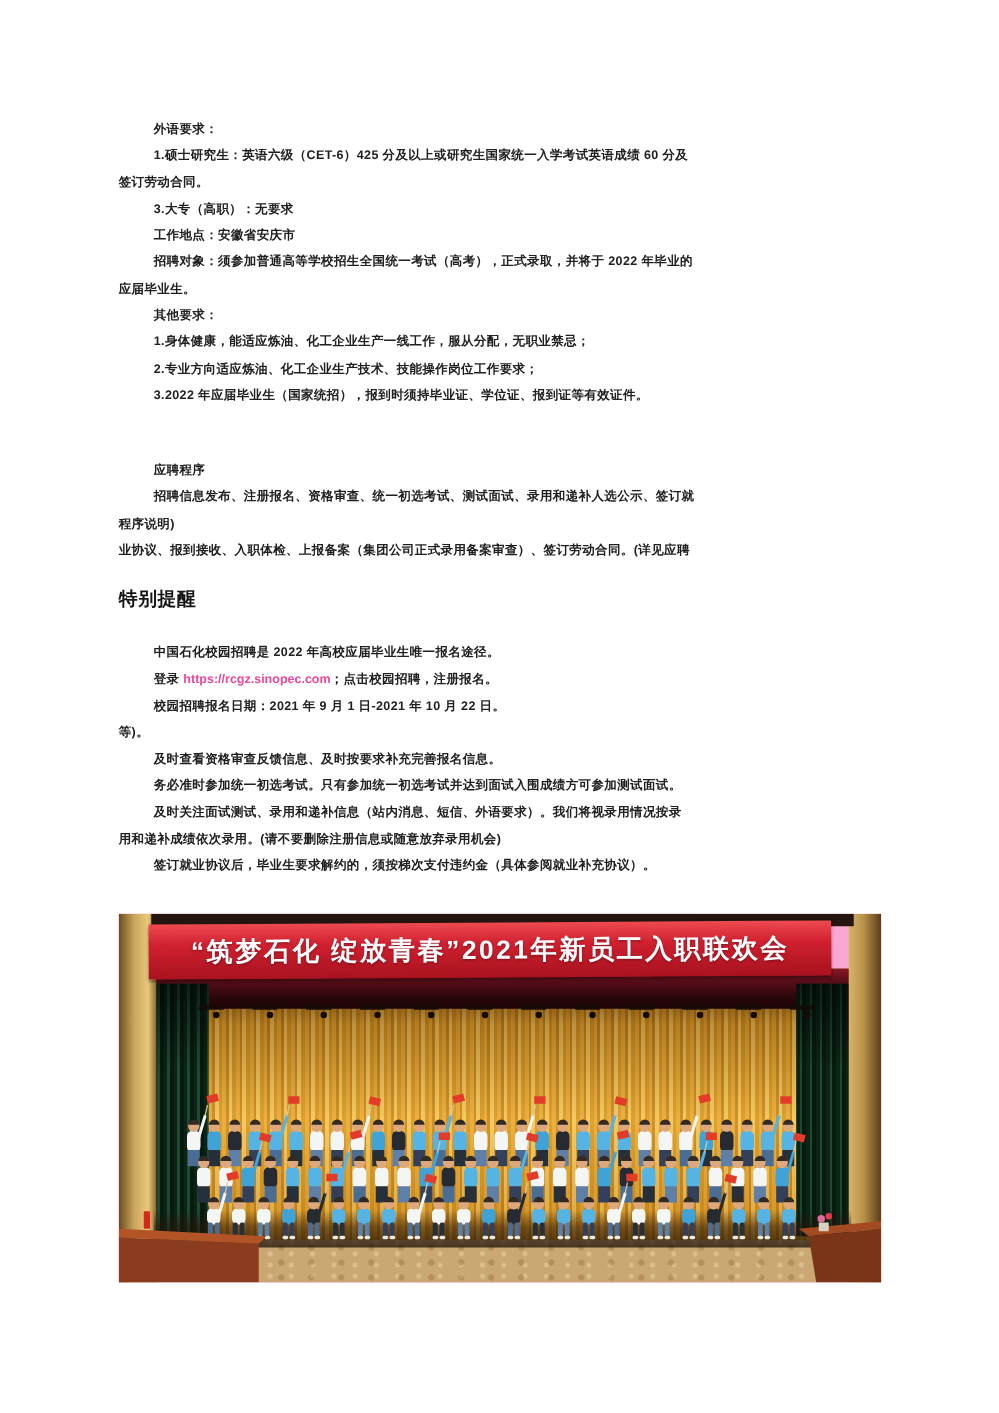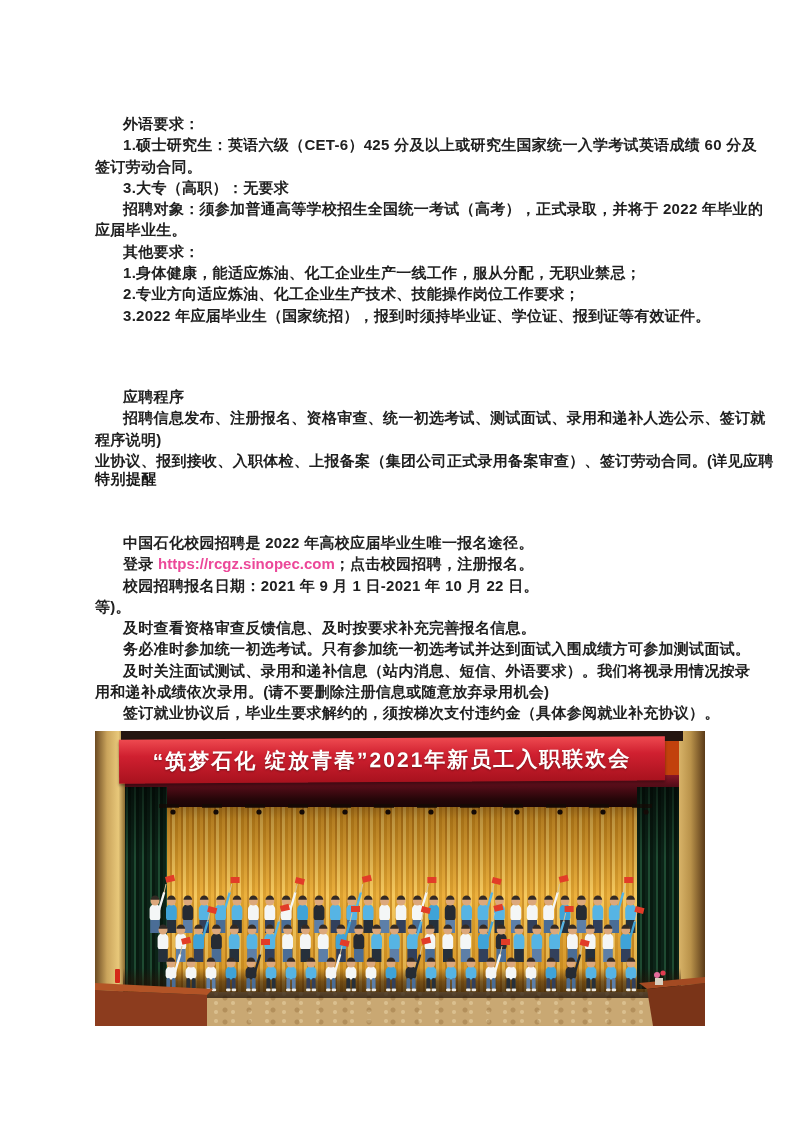--- a/index.html
+++ b/index.html
@@ -4,35 +4,35 @@
 <style>
   html,body{margin:0;padding:0;}
   body{
     width:799px;height:1130px;position:relative;background:#ffffff;
     font-family:"Liberation Sans","DejaVu Sans",sans-serif;
     overflow:hidden;
   }
   
   .sec{
     position:absolute;left:95px;width:616px;
-    font-size:15px;line-height:21.3px;color:#202020;
-    font-weight:600;letter-spacing:.3px;margin-top:20px;
+    font-size:10px;line-height:21.3px;color:#202020;
+    font-weight:600;letter-spacing:.3px;
   }
   .ln{white-space:nowrap;}
   .ind{text-indent:28px;}
   .h1{
     position:absolute;left:95px;font-size:15px;font-weight:700;color:#151515;
     letter-spacing:.5px;
   }
   .url{font-weight:700;color:#ec4899;letter-spacing:0;}
 
   
   .photo{
     position:absolute;left:95px;top:731px;width:610px;height:295px;
-    overflow:hidden;background:#c2410c;
+    overflow:hidden;background:#f9a8d4;
   }
   .curtain-gold{
     position:absolute;left:28px;right:24px;top:44px;bottom:30px;
     background:
       linear-gradient(180deg, rgba(56,28,4,.92) 0%, rgba(56,28,4,.30) 20%, rgba(255,222,130,.18) 55%, rgba(140,82,12,.28) 100%),
       repeating-linear-gradient(90deg,#e8a72e 0 3px,#c4831a 3px 5px,#f4c557 5px 8px,#d5941f 8px 11px);
   }
   .valance{
     position:absolute;left:26px;width:558px;top:44px;height:32px;
     background:linear-gradient(180deg,#8a1626 0%,#5a0e1a 30%,#260609 75%,#1a0406 100%);
@@ -82,20 +82,21 @@
   .crowd{position:absolute;left:0;top:0;width:610px;height:295px;}
 </style>
 </head>
 <body>
 
 <div class="sec" style="top:93px">
   <div class="ln ind">外语要求：</div>
   <div class="ln ind">1.硕士研究生：英语六级（CET-6）425 分及以上或研究生国家统一入学考试英语成绩 60 分及</div>
   <div class="ln">签订劳动合同。</div>
   <div class="ln ind">3.大专（高职）：无要求</div>
+  <div class="ln ind">工作地点：安徽省安庆市</div>
   <div class="ln ind">招聘对象：须参加普通高等学校招生全国统一考试（高考），正式录取，并将于 2022 年毕业的</div>
   <div class="ln">应届毕业生。</div>
   <div class="ln ind">其他要求：</div>
   <div class="ln ind">1.身体健康，能适应炼油、化工企业生产一线工作，服从分配，无职业禁忌；</div>
   <div class="ln ind">2.专业方向适应炼油、化工企业生产技术、技能操作岗位工作要求；</div>
   <div class="ln ind">3.2022 年应届毕业生（国家统招），报到时须持毕业证、学位证、报到证等有效证件。</div>
 </div>
 
 <div class="sec" style="top:366px">
   <div class="ln ind">应聘程序</div>

